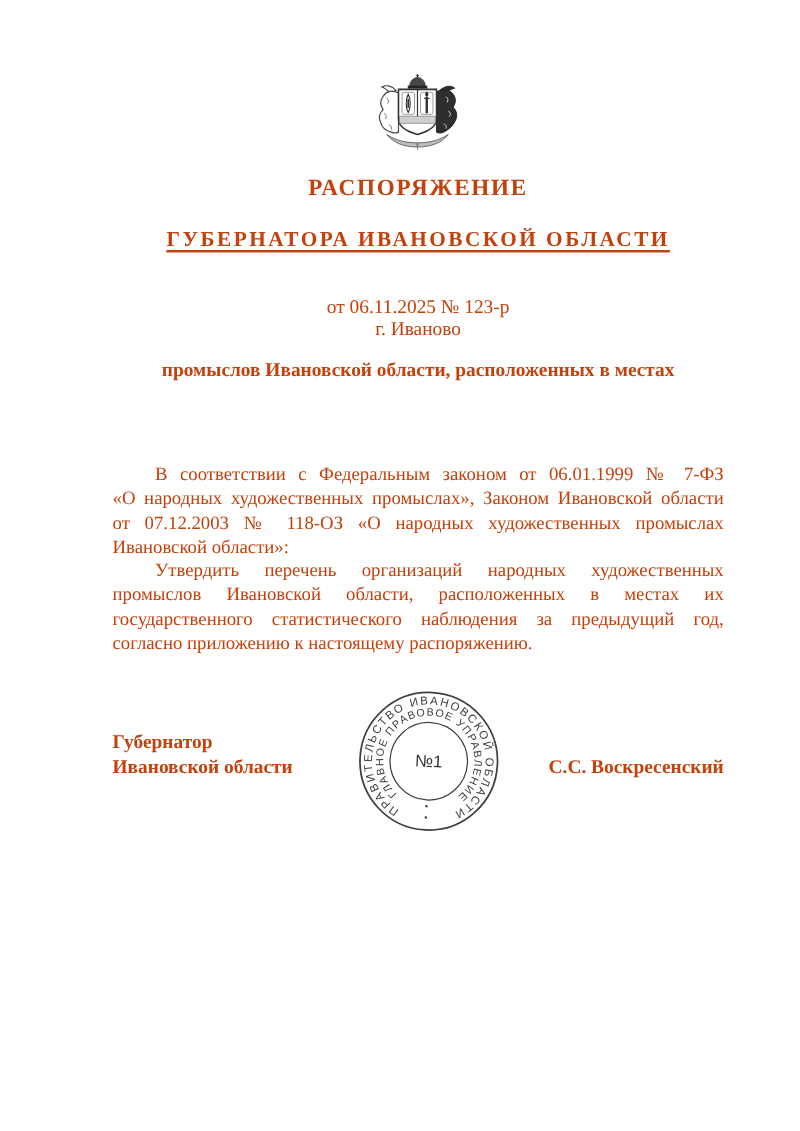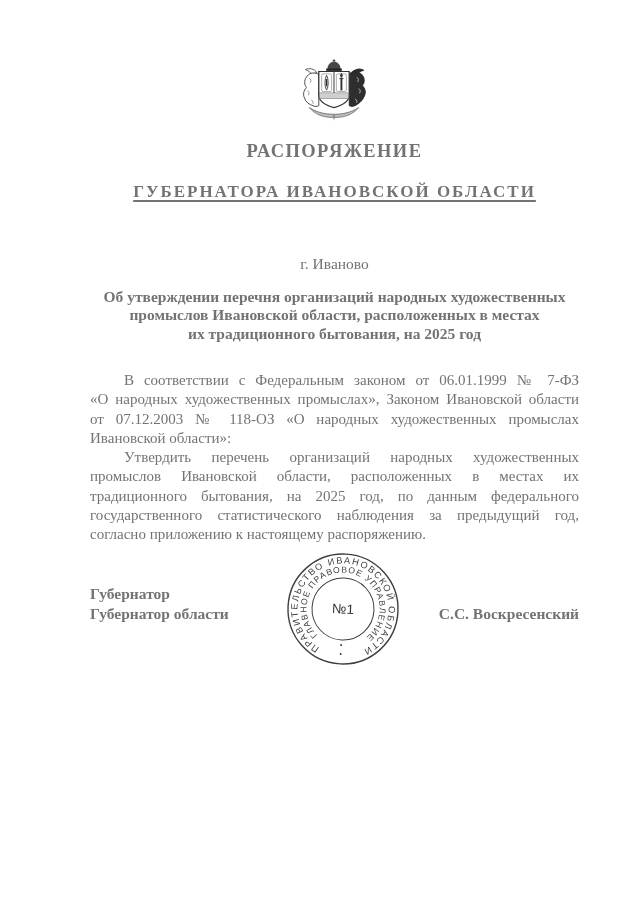--- a/index.html
+++ b/index.html
@@ -1,18 +1,18 @@
 <!DOCTYPE html>
 <html lang="ru"><head>
 <meta charset="utf-8">
 <style>
   html,body { margin:0; padding:0; background:#ffffff; }
   .page {
     position:relative; width:640px; height:905px; background:#ffffff;
-    font-family:"Liberation Serif", serif; color:#737373; overflow:hidden;
+    font-family:"Liberation Serif", serif; color:#c2410c; overflow:hidden;
   }
   .abs { position:absolute; }
   .col { left:90px; width:489px; }
 
   .emblem { left:296px; top:59px; width:76px; height:63px; }
 
   .doc-type {
     top:141px; text-align:center; font-weight:bold;
     font-size:18.5px; line-height:21px; letter-spacing:1.4px;
   }
@@ -70,47 +70,45 @@
     <path d="M47.8,14.5 C49.6,16.5 49.8,18 47.8,19.5 C45.8,18 46,16.5 47.8,14.5 Z" fill="#333"></path>
     <line x1="47.8" y1="19.5" x2="47.8" y2="33" stroke="#333" stroke-width="2"></line>
     <line x1="45.6" y1="20.5" x2="50" y2="20.5" stroke="#333" stroke-width="1"></line>
 
     <path d="M14,51 C22,56 30,58 40,58 C50,58 58,56 66,51 C60,58 52,61.5 40,61.5 C28,61.5 20,58 14,51 Z" fill="#bdbdbd" stroke="#555" stroke-width="0.7"></path>
     <path d="M38.5,58 L40,65 L41.5,58 Z" fill="#8a8a8a"></path>
   </svg>
 
   <div class="abs col doc-type">РАСПОРЯЖЕНИЕ</div>
   <div class="abs col authority">ГУБЕРНАТОРА ИВАНОВСКОЙ ОБЛАСТИ</div>
+  <div class="abs col date-line">от 06.11.2025 № 123-р</div>
   <div class="abs col place-line">г. Иваново</div>
 
   <div class="abs col subject">
-    <div>Об утверждении перечня организаций народных художественных</div>
     <div>промыслов Ивановской области, расположенных в местах</div>
-    <div>их традиционного бытования, на 2025 год</div>
   </div>
 
   <div class="abs col bodytext">
     <div>
       <div class="jl first">В соответствии с Федеральным законом от 06.01.1999 № 7-ФЗ</div>
       <div class="jl">«О народных художественных промыслах», Законом Ивановской области</div>
       <div class="jl">от 07.12.2003 № 118-ОЗ «О народных художественных промыслах</div>
       <div class="jl last">Ивановской области»:</div>
     </div>
     <div>
       <div class="jl first">Утвердить перечень организаций народных художественных</div>
       <div class="jl">промыслов Ивановской области, расположенных в местах их</div>
-      <div class="jl">традиционного бытования, на 2025 год, по данным федерального</div>
       <div class="jl">государственного статистического наблюдения за предыдущий год,</div>
       <div class="jl last">согласно приложению к настоящему распоряжению.</div>
     </div>
   </div>
 
   <div class="abs col signature">
     <div>Губернатор</div>
-    <div>Губернатор области</div>
+    <div>Ивановской области</div>
     <div class="sig-name">С.С. Воскресенский</div>
   </div>
 
   <svg class="abs stamp" viewBox="0 0 116 116" aria-hidden="true">
     <g transform="rotate(3 58 58)" fill="none" stroke="#3f3f3f">
       <circle cx="58" cy="58" r="55" stroke-width="1.4"></circle>
       <circle cx="58" cy="58" r="31" stroke-width="1"></circle>
     </g>
     <defs>
       <path id="stamp-outer-path" d="M58,103.5 A45.5,45.5 0 1 1 58.02,103.5"></path>

